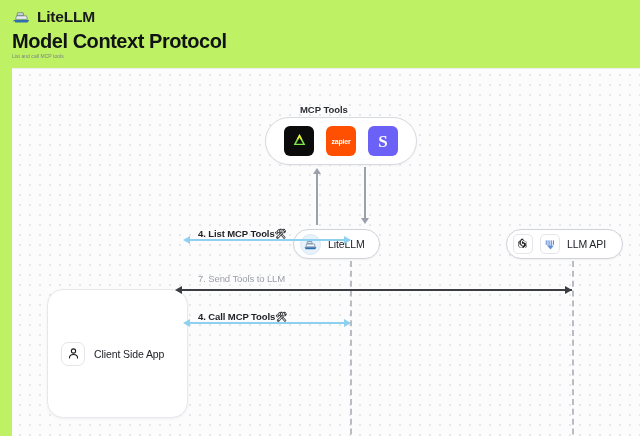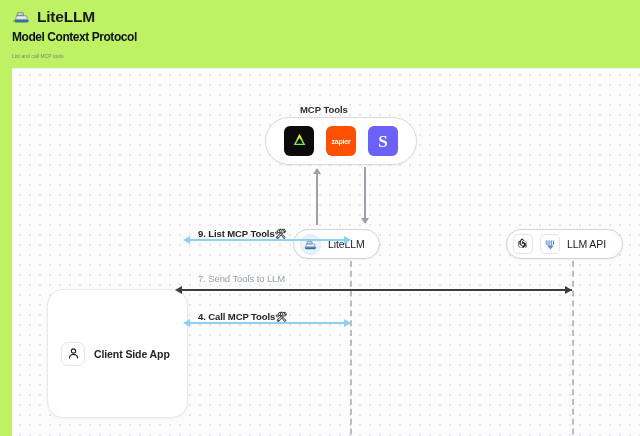--- a/index.html
+++ b/index.html
@@ -16,21 +16,21 @@
     position: absolute; left: 12px; top: 7px;
     display: flex; align-items: center; gap: 6px;
   }
   .brand-logo { width: 19px; height: 19px; display: block; }
   .brand-name {
     font-size: 15.5px; font-weight: 600; color: #1b1b1f;
     letter-spacing: -0.2px; line-height: 19px;
   }
   .page-title {
     position: absolute; left: 12px; top: 30px;
-    font-size: 12px; font-weight: 700; color: #111216;
+    font-size: 20px; font-weight: 700; color: #111216;
     letter-spacing: -0.45px;
   }
   .page-subtitle {
     position: absolute; left: 12px; top: 53px;
     font-size: 5px; color: #7b7f8a; letter-spacing: 0.05px;
   }
 
   
   .canvas {
     position: absolute; left: 12px; top: 68px;
@@ -119,21 +119,21 @@
     position: absolute; left: 35px; top: 221px;
     width: 141px; height: 129px;
     background: #ffffff;
     border: 1px solid #e6e8ec;
     border-radius: 16px;
     display: flex; align-items: center; gap: 9px;
     padding-left: 13px;
     box-shadow: 0 1px 3px rgba(16,24,40,0.05);
   }
   .client-label {
-    font-size: 10.5px; font-weight: 700; color: #22242b; letter-spacing: -0.1px;
+    font-size: 10.5px; font-weight: 400; color: #22242b; letter-spacing: -0.1px;
   }
 
   
   .msg-line { position: absolute; height: 2px; }
   .msg-blue { background: #8ed0f0; }
   .msg-dark { background: #3b3d42; height: 1.6px; }
   .arrowhead { position: absolute; width: 0; height: 0; }
   .ah-left-blue {
     border-top: 4.5px solid transparent; border-bottom: 4.5px solid transparent;
     border-right: 7px solid #8ed0f0;
@@ -258,21 +258,21 @@
       <span class="icon-sq" style="width:24px;height:24px;border-radius:7px;">
         <svg width="15" height="15" viewBox="0 0 24 24" aria-hidden="true">
           <circle cx="12" cy="8" r="3.4" fill="none" stroke="#18191d" stroke-width="1.7"></circle>
           <path d="M5.5 19.2c0-3.6 2.9-5.6 6.5-5.6s6.5 2 6.5 5.6" fill="none" stroke="#18191d" stroke-width="1.7" stroke-linecap="round"></path>
         </svg>
       </span>
       <span class="client-label">Client Side App</span>
     </div>
 
     <div class="msg-label label-dark" style="left:186px; top:160px;">
-      <span>9. List MCP Tools</span><span class="tool-emoji">🛠</span>
+      <span>4. List MCP Tools</span><span class="tool-emoji">🛠</span>
     </div>
     <div class="msg-line msg-blue" style="left:178px; top:171px; width:160px;"></div>
     <div class="arrowhead ah-left-blue" style="left:171px; top:167.5px;"></div>
     <div class="arrowhead ah-right-blue" style="left:332px; top:167.5px;"></div>
 
     <div class="msg-label label-gray" style="left:186px; top:205px;">
       <span>7. Send Tools to LLM</span>
     </div>
     <div class="msg-line msg-dark" style="left:170px; top:221px; width:390px;"></div>
     <div class="arrowhead ah-left-dark" style="left:163px; top:217.5px;"></div>

